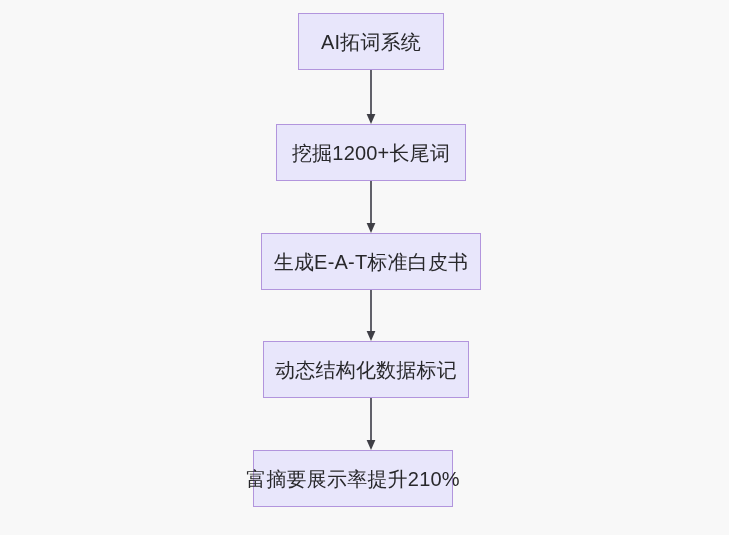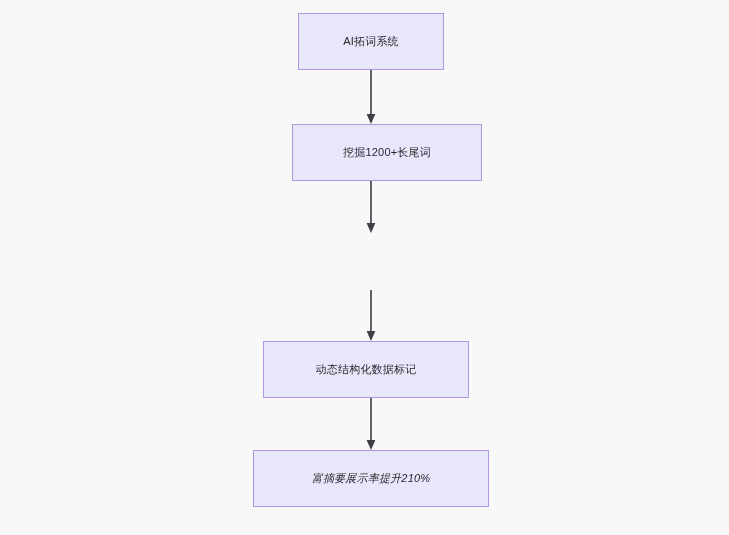--- a/index.html
+++ b/index.html
@@ -26,33 +26,33 @@
     box-sizing: border-box;
     background: #e8e6fb;
     border: 1px solid #b295dd;
     display: flex;
     align-items: center;
     justify-content: center;
     height: 57px;
   }
 
   .flow-node-label {
-    font-size: 11px;
+    font-size: 20px;
     color: #28282b;
     line-height: 1;
     letter-spacing: 0.2px;
     white-space: nowrap;
   }
 
   
   #node-1 { left: 298px; top: 13px;  width: 146px; }
-  #node-2 { left: 276px; top: 124px; width: 190px; margin-left: 16px; }
+  #node-2 { left: 276px; top: 124px; width: 190px; }
   #node-3 { left: 261px; top: 233px; width: 220px; }
   #node-4 { left: 263px; top: 341px; width: 206px; }
-  #node-5 { left: 253px; top: 450px; width: 236px; font-style: italic; }
+  #node-5 { left: 253px; top: 450px; width: 200px; }
 
   .flow-edge {
     position: absolute;
     left: 366px;
     width: 10px;
     pointer-events: none;
   }
   #edge-1 { top: 70px;  height: 54px; }
   #edge-2 { top: 181px; height: 52px; }
   #edge-3 { top: 290px; height: 51px; }
@@ -84,20 +84,23 @@
     <span class="flow-node-label">挖掘1200+长尾词</span>
   </div>
 
   <div class="flow-edge" id="edge-2">
     <svg viewBox="0 0 10 52" preserveAspectRatio="none">
       <line x1="5" y1="0" x2="5" y2="44" stroke="#61616a" stroke-width="2"></line>
       <polygon points="5,52 0.6,42 9.4,42" fill="#3f3f46"></polygon>
     </svg>
   </div>
 
+  <div class="flow-node" id="node-3">
+    <span class="flow-node-label">生成E-A-T标准白皮书</span>
+  </div>
 
   <div class="flow-edge" id="edge-3">
     <svg viewBox="0 0 10 51" preserveAspectRatio="none">
       <line x1="5" y1="0" x2="5" y2="43" stroke="#61616a" stroke-width="2"></line>
       <polygon points="5,51 0.6,41 9.4,41" fill="#3f3f46"></polygon>
     </svg>
   </div>
 
   <div class="flow-node" id="node-4">
     <span class="flow-node-label">动态结构化数据标记</span>

